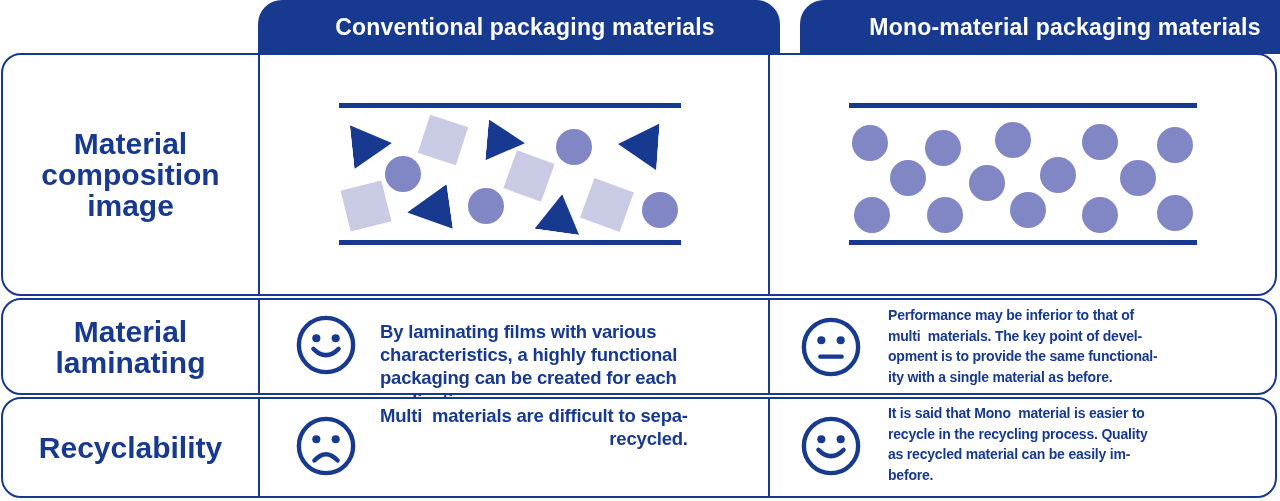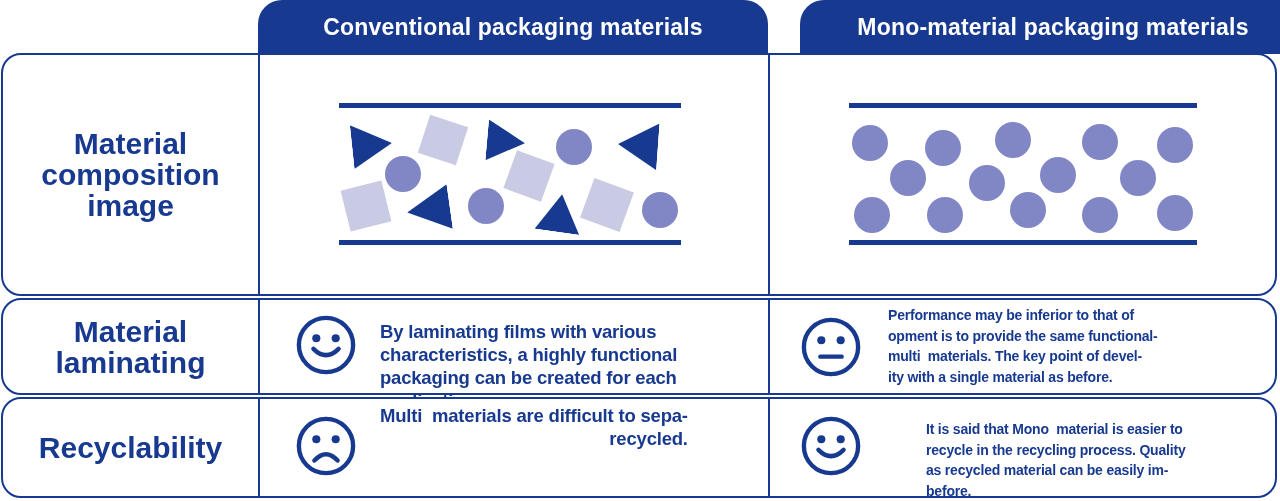--- a/index.html
+++ b/index.html
@@ -5,21 +5,21 @@
   html,body { margin:0; padding:0; background:#ffffff; }
   .stage {
     position:relative; width:1280px; height:501px; background:#fff;
     font-family:"Liberation Sans", sans-serif; overflow:hidden;
   }
   
   .header-bar {
     position:absolute; top:0; height:54px; background:var(--blue);
     border-radius:24px 24px 0 0;
     display:flex; align-items:center; justify-content:center;
-    color:#fff; font-weight:bold; font-size:23px; letter-spacing:0.2px;
+    color:#fff; font-weight:bold; font-size:23px; letter-spacing:0.2px;padding-left:12px;
   }
   .hdr1 { left:258px; width:510px; }
   .hdr2 { left:800px; width:506px;text-align:center; }
   
   .row {
     position:absolute; left:1px; width:1272px; background:#fff;
     border:2px solid var(--blue); border-radius:20px;
   }
   .row1 { top:53px;  height:239px; }
   .row2 { top:298px; height:93px;  }
@@ -52,21 +52,21 @@
   .f-r2m { left:797px; top:16px; }
   .f-r3c { left:292px; top:16px; }
   .f-r3m { left:797px; top:16px; }
   .text { position:absolute; color:var(--blue); font-weight:bold; }
   .tline { white-space:pre; }
   .conv-text { font-size:18.5px; line-height:23px; letter-spacing:-0.2px; }
   .mono-text { font-size:14px;   line-height:20.5px; letter-spacing:-0.2px; }
   .t-r2c { left:377px; top:20px;  }
   .t-r2m { left:885px; top:5px;  }
   .t-r3c { left:377px; top:5px;text-align:right; }
-  .t-r3m { left:885px; top:20px;margin-left:38px;  }
+  .t-r3m { left:885px; top:4px;  }
 </style>
 </head>
 <body>
 
 <div class="stage">
 
   <div class="header-bar hdr1">
     <span>Conventional packaging materials</span>
   </div>
   <div class="header-bar hdr2">
@@ -148,22 +148,22 @@
     <div class="face f-r2m">
         <svg viewBox="0 0 64 64" width="62" height="62">
           <circle cx="32" cy="32" r="28" fill="none" stroke="currentColor" stroke-width="4.5"></circle>
           <circle cx="22" cy="25" r="4.2" fill="currentColor"></circle>
           <circle cx="42" cy="25" r="4.2" fill="currentColor"></circle>
           <path d="M21 42 L43 42" fill="none" stroke="currentColor" stroke-width="4.5" stroke-linecap="round"></path>
         </svg>
       </div>
     <div class="text mono-text t-r2m">
         <div class="tline">Performance may be inferior to that of</div>
+        <div class="tline">multi  materials. The key point of devel-</div>
         <div class="tline">opment is to provide the same functional-</div>
-        <div class="tline">multi  materials. The key point of devel-</div>
         <div class="tline">ity with a single material as before.</div>
       </div>
   </div>
 
   <div class="row row3">
     <div class="vdiv v1"></div>
     <div class="vdiv v2"></div>
     <div class="label-cell">
         <div class="tline">Recyclability</div>
       </div>

